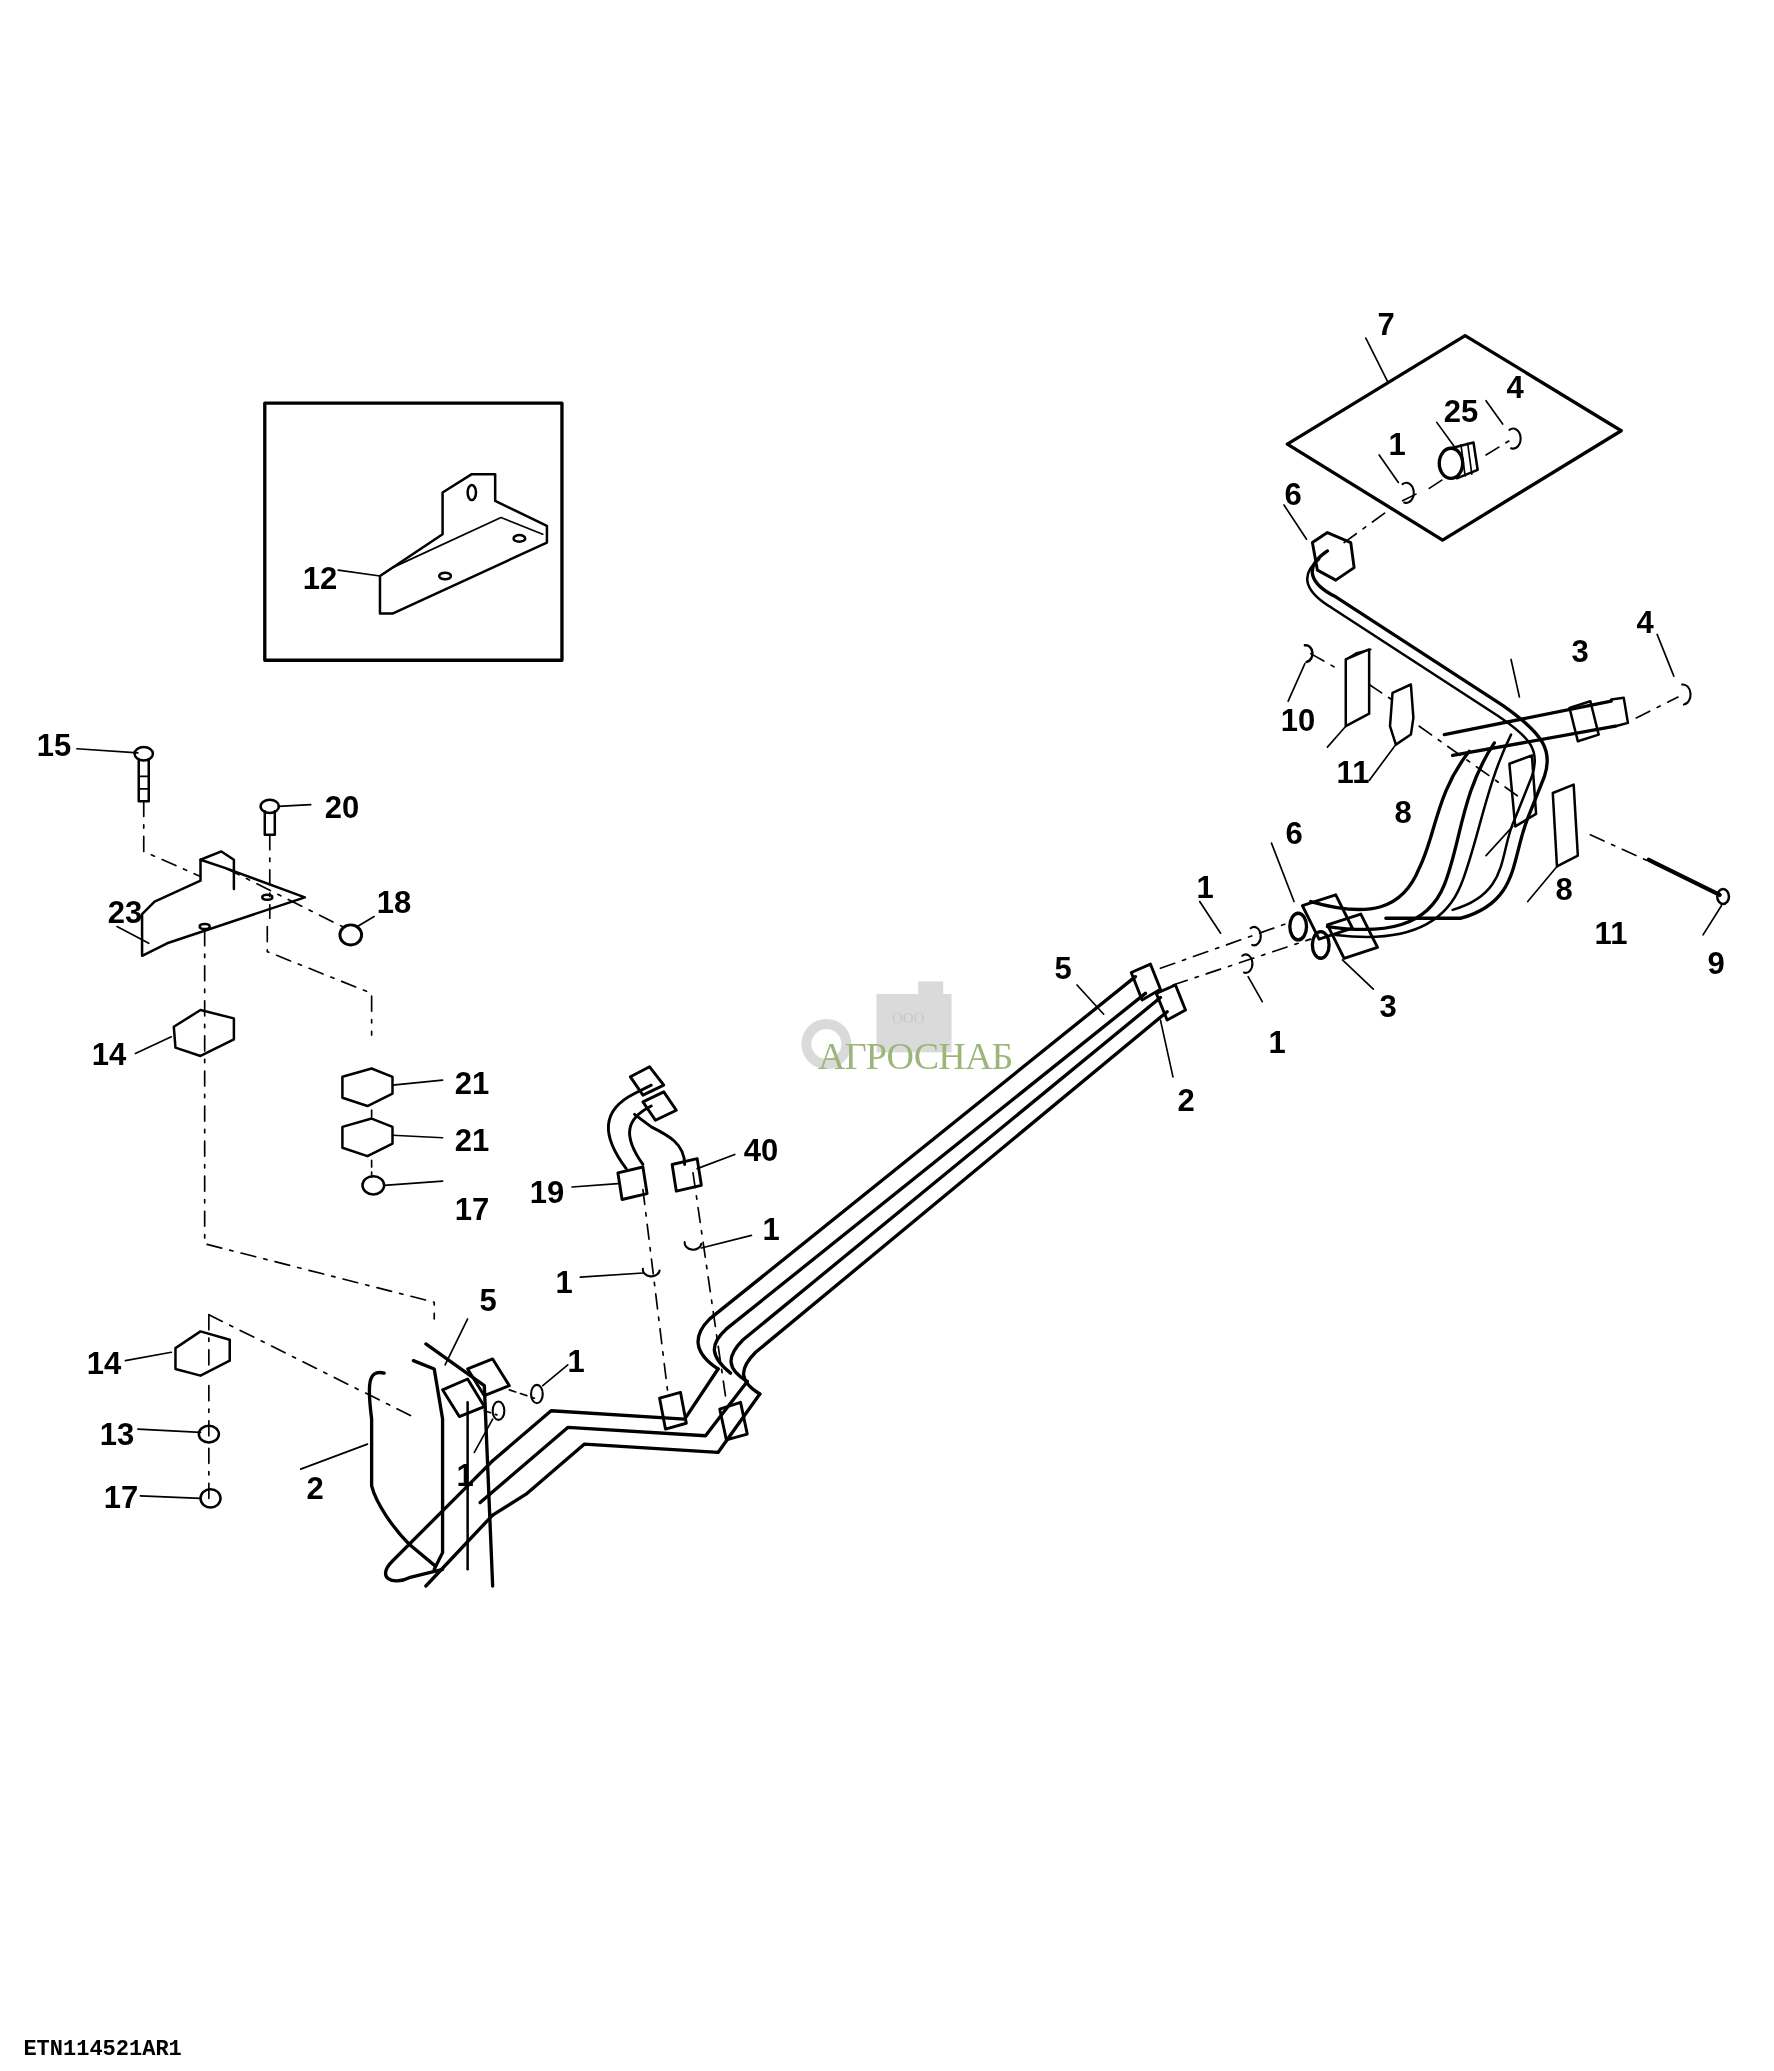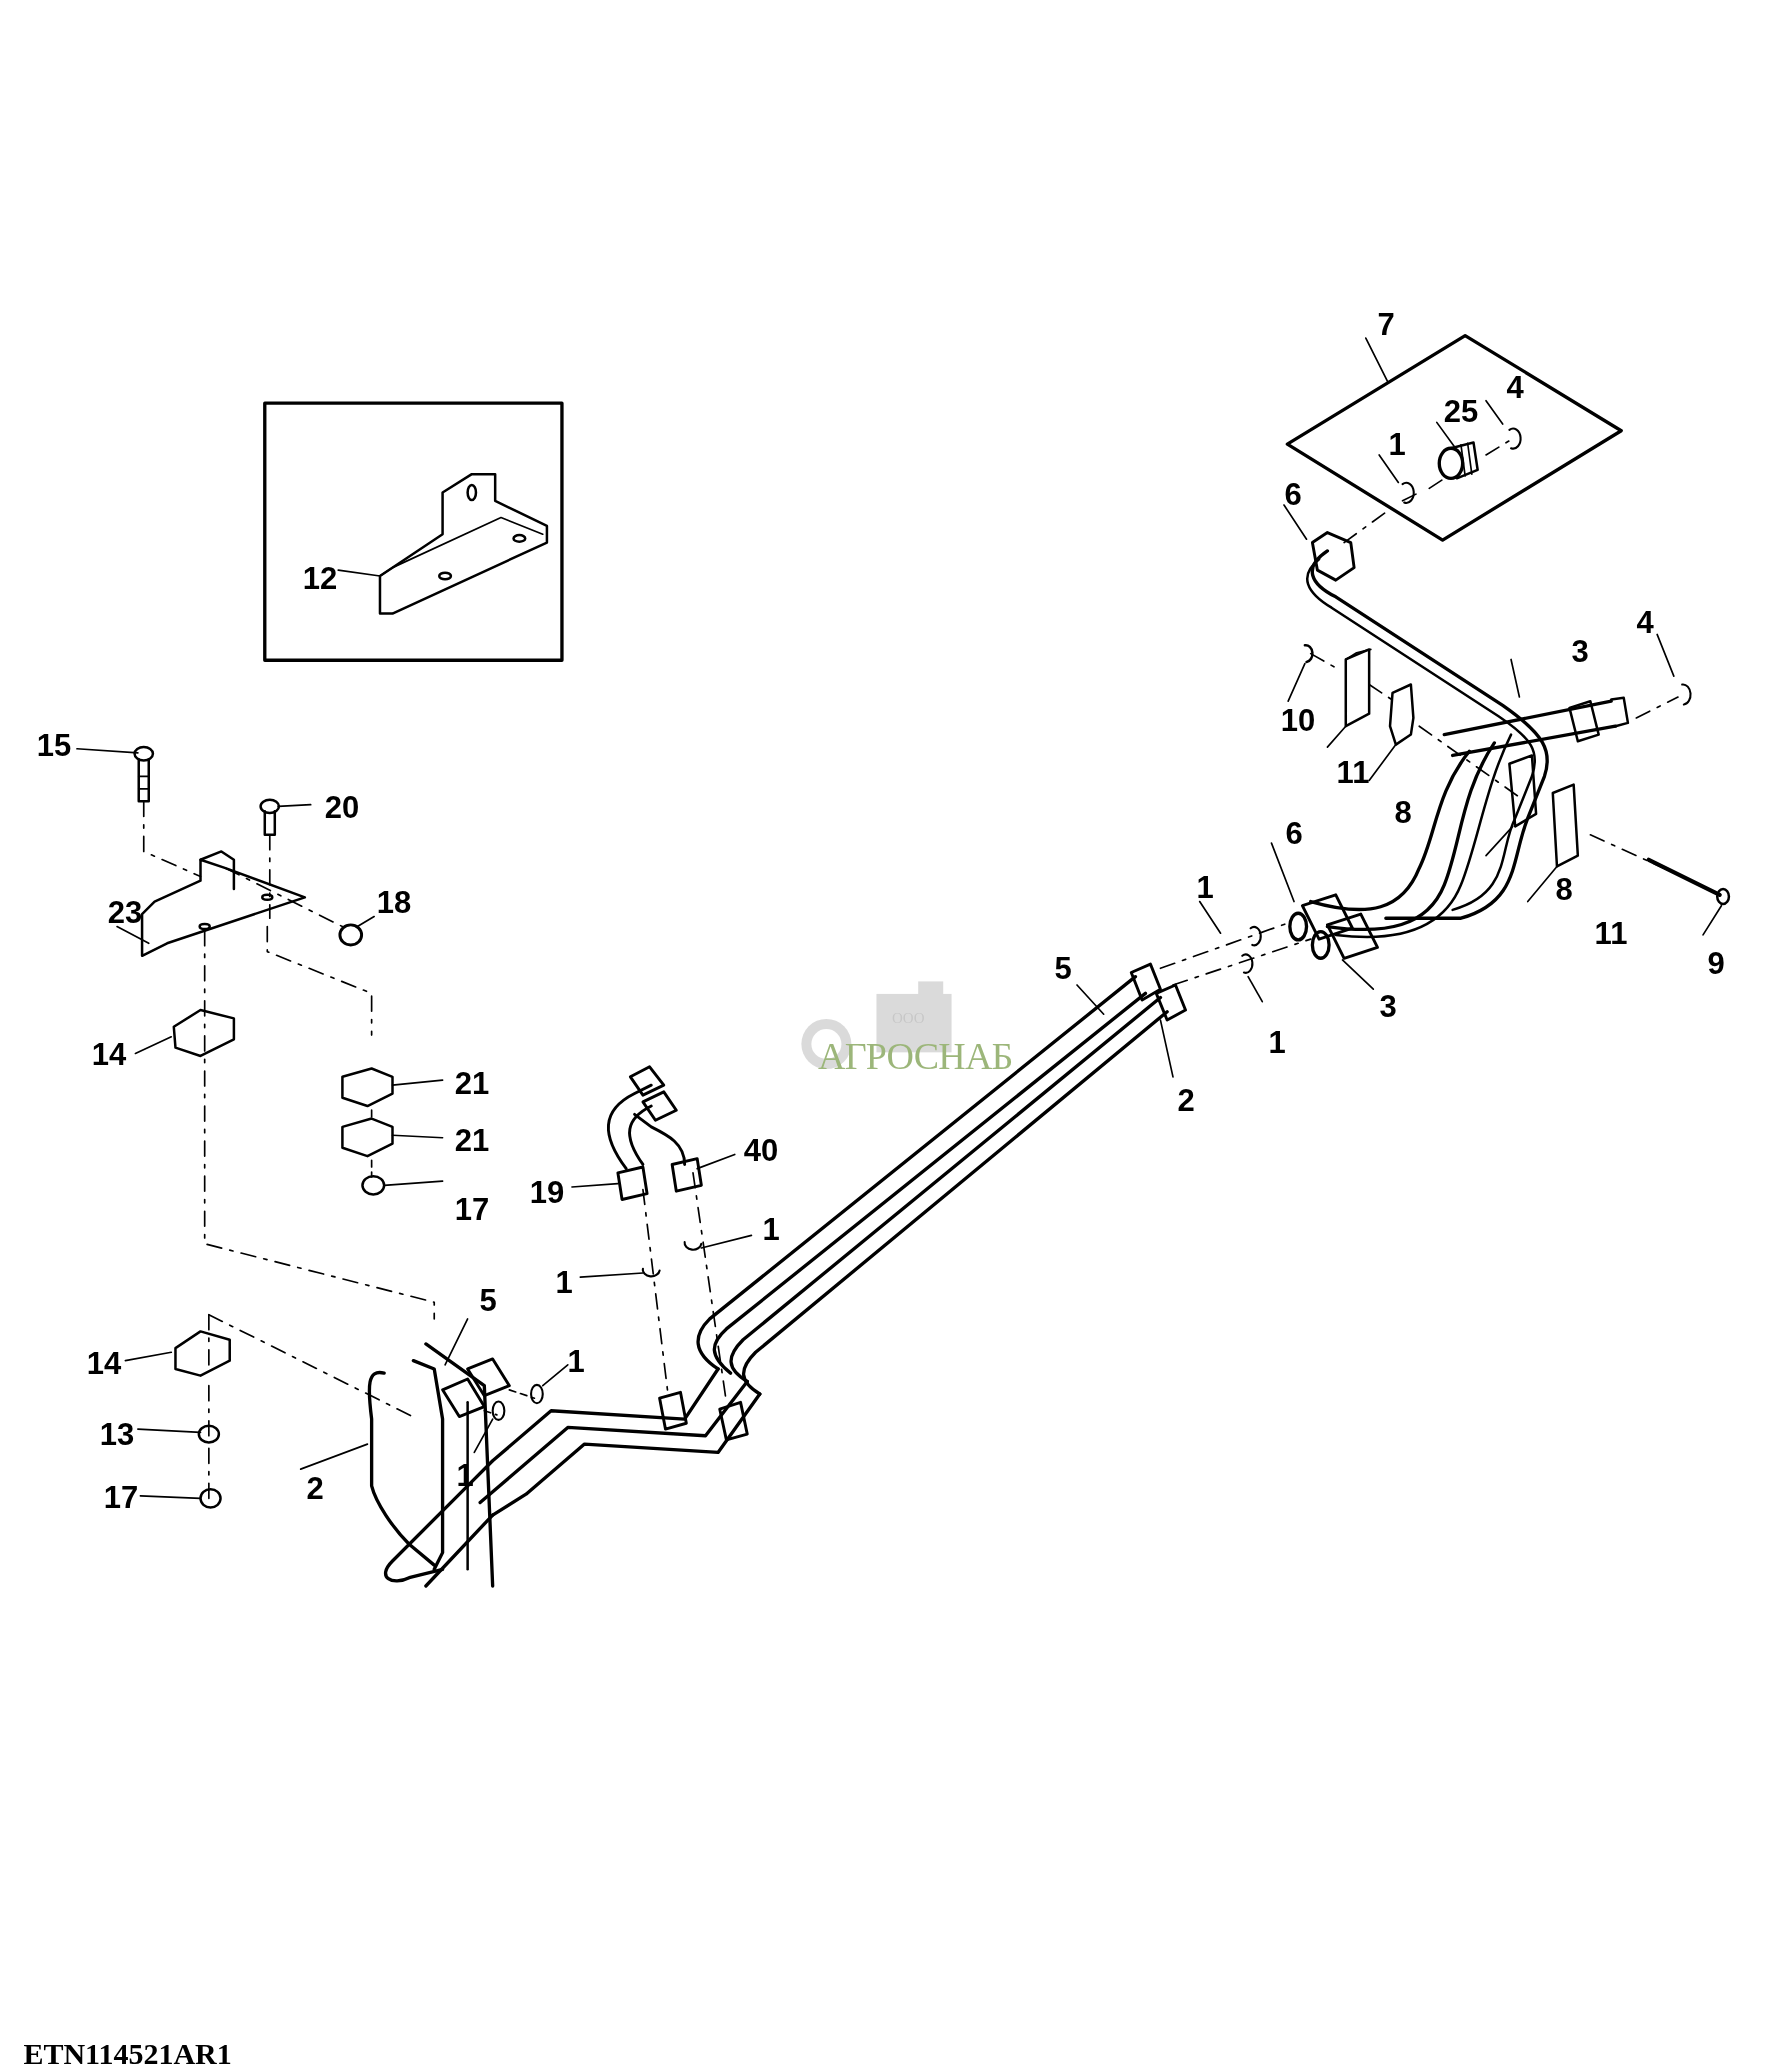--- a/index.html
+++ b/index.html
@@ -1,19 +1,19 @@
 <!DOCTYPE html>
 <html style="font-size:13.4px"><head>
 <meta charset="utf-8">
 <style>
   html, body { margin: 0; padding: 0; background: #ffffff; }
   body { width: 1775px; height: 2071px; position: relative; overflow: hidden; font-family: "Liberation Sans", sans-serif; }
   #art { position: absolute; left: 0; top: 0; width: 1775px; height: 2071px; }
   .callout { position: absolute; font-family: "Liberation Sans", sans-serif; font-weight: bold; font-size: 31px; color: #000; line-height: 1; transform: translate(-50%, -50%); white-space: nowrap; cursor: pointer; }
-  .fig-id { position: absolute; left: 23.4px; top: 2037px; font-family: Liberation Serif, serif; font-weight: bold; font-size: 30px; color: #000; }
+  .fig-id { position: absolute; left: 23.4px; top: 2037px; font-family: Liberation Mono, monospace; font-weight: bold; font-size: 22px; color: #000; }
   .wm { position: absolute; left: 793px; top: 977px; width: 217px; height: 134px; opacity: 0.55; }
   .wm-text { position: absolute; left: 25px; top: 57px; font-family: "Liberation Serif", serif; font-size: 38px; color: #4d7c0f; letter-spacing: -0.8px; }
   .wm-ooo { position: absolute; left: 99px; top: 33px; font-family: "Liberation Serif", serif; font-size: 15px; color: #9a9a9a; }
 </style>
 </head>
 <body>
 
 <svg id="art" viewBox="0 0 2126 2481" xmlns="http://www.w3.org/2000/svg">
   <g fill="none" stroke="#000" stroke-linecap="round" stroke-linejoin="round">
 

